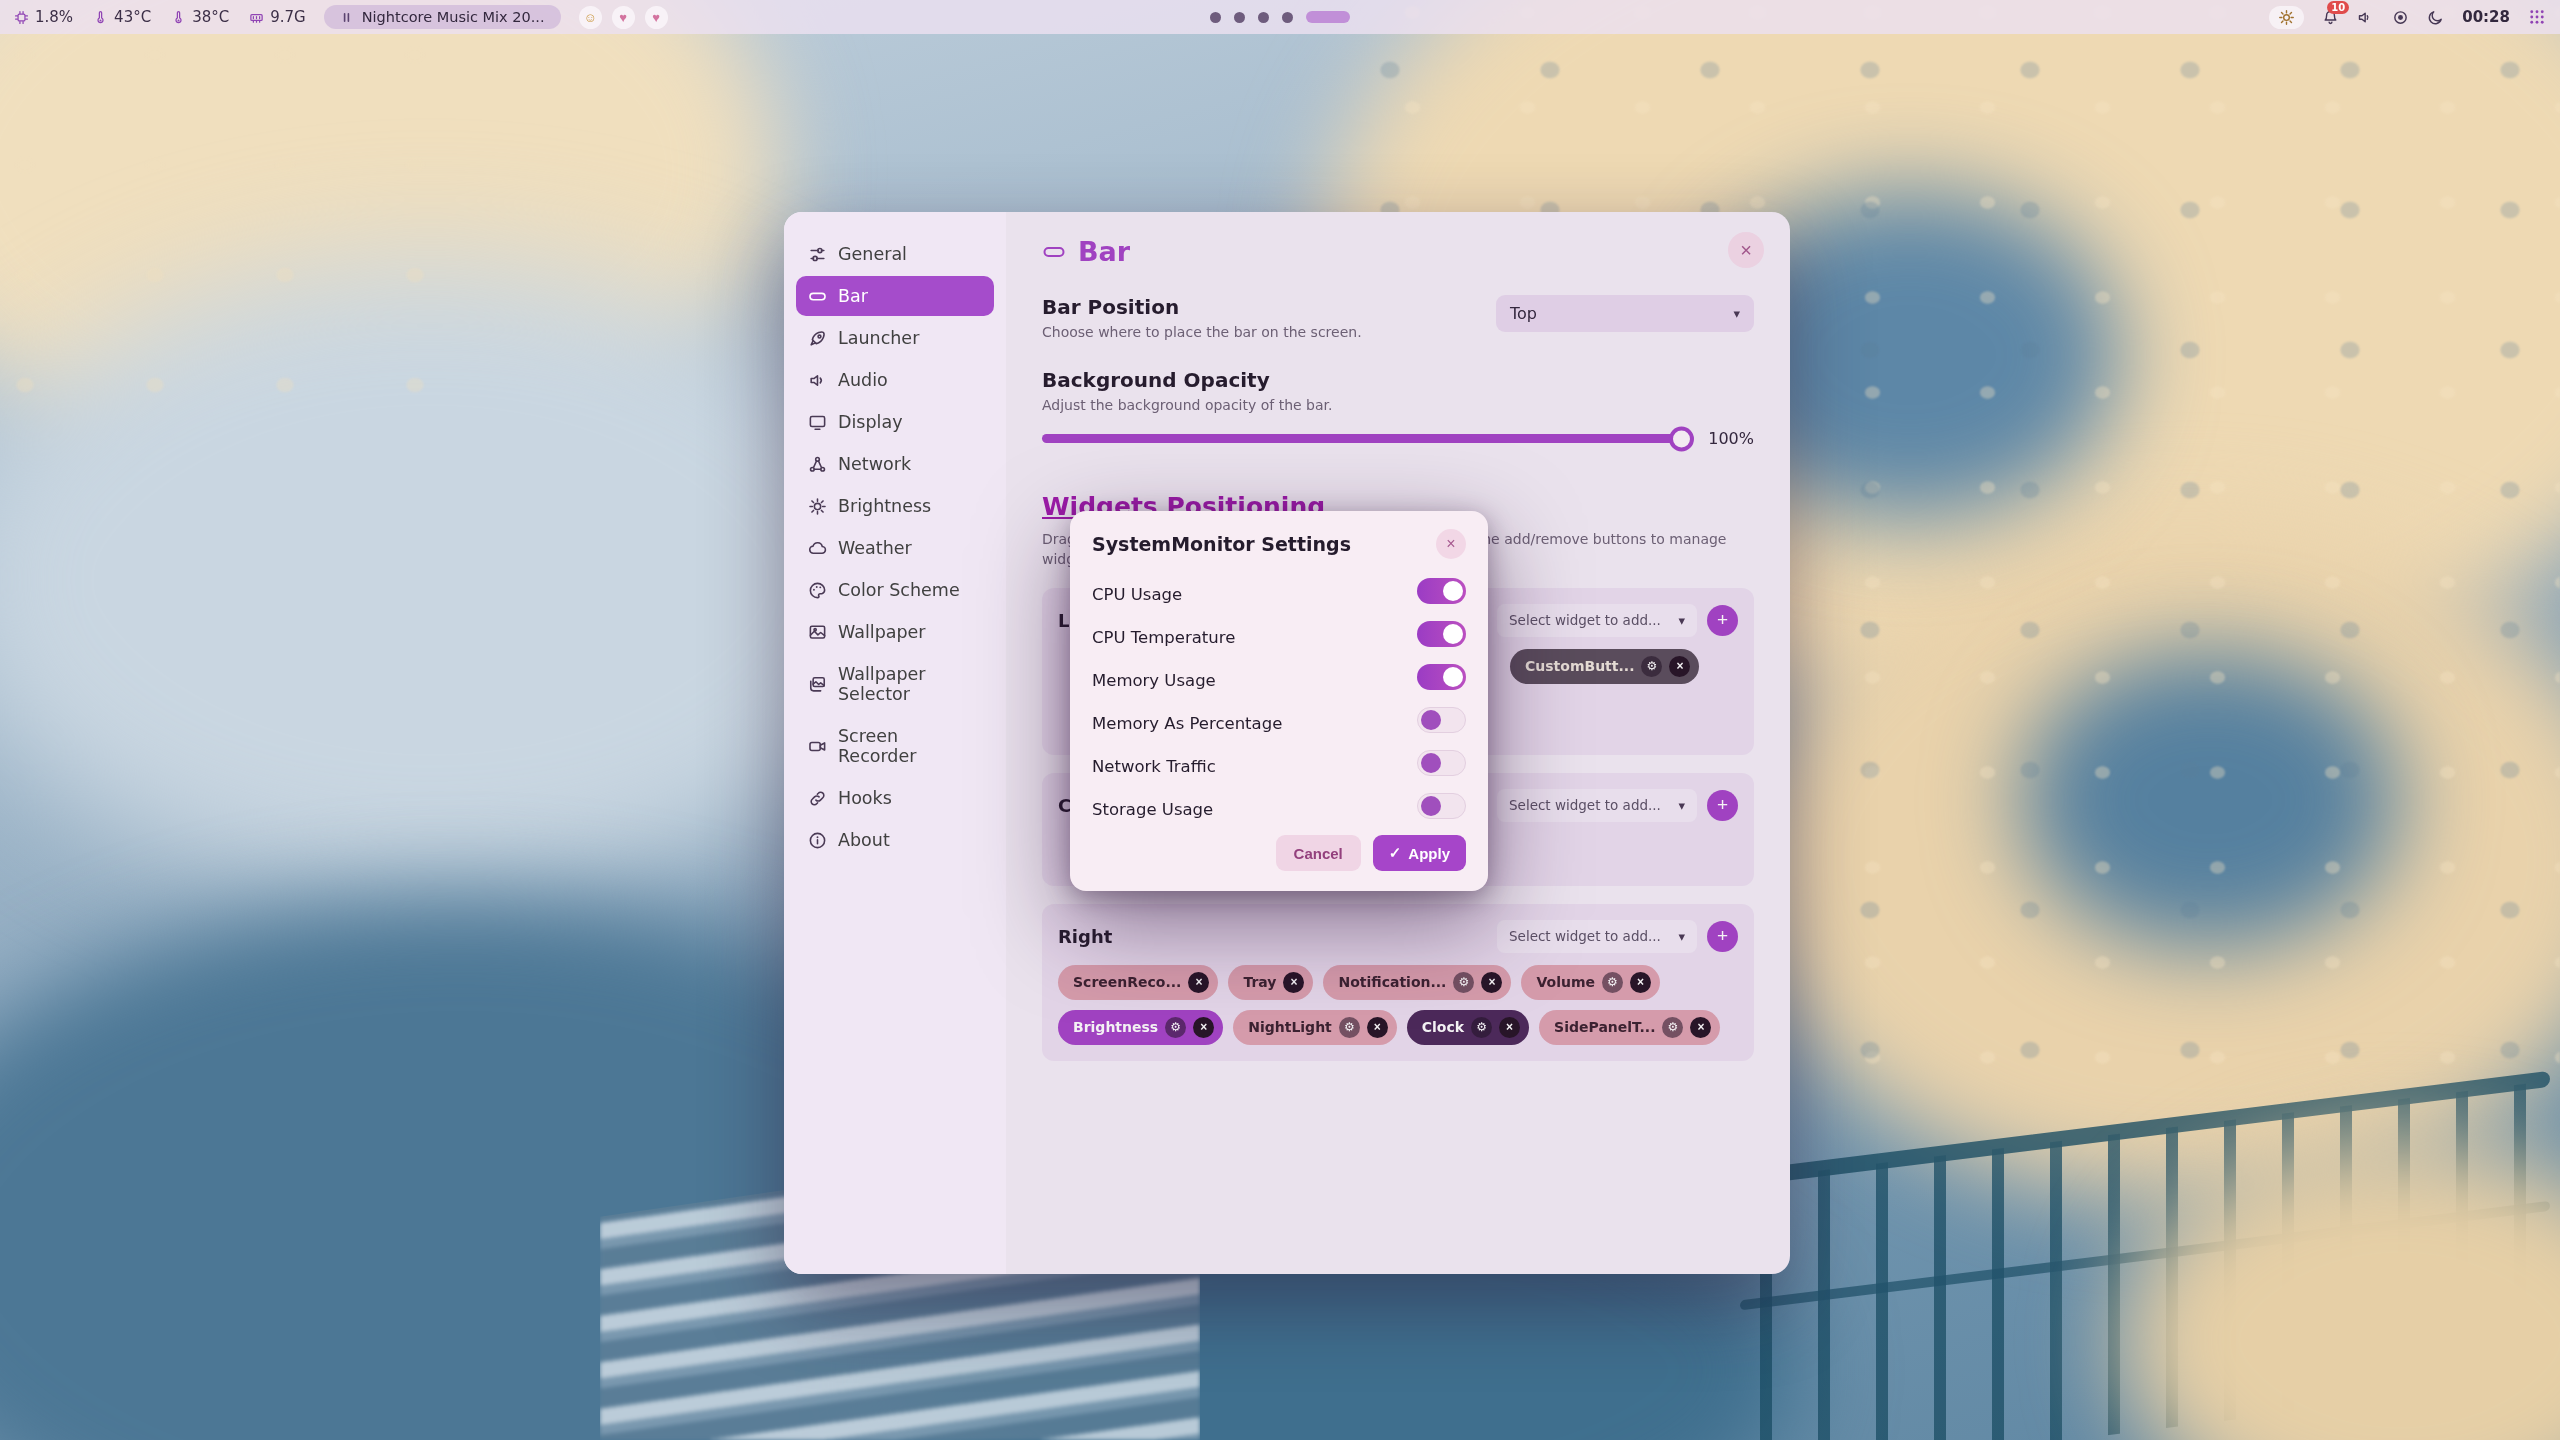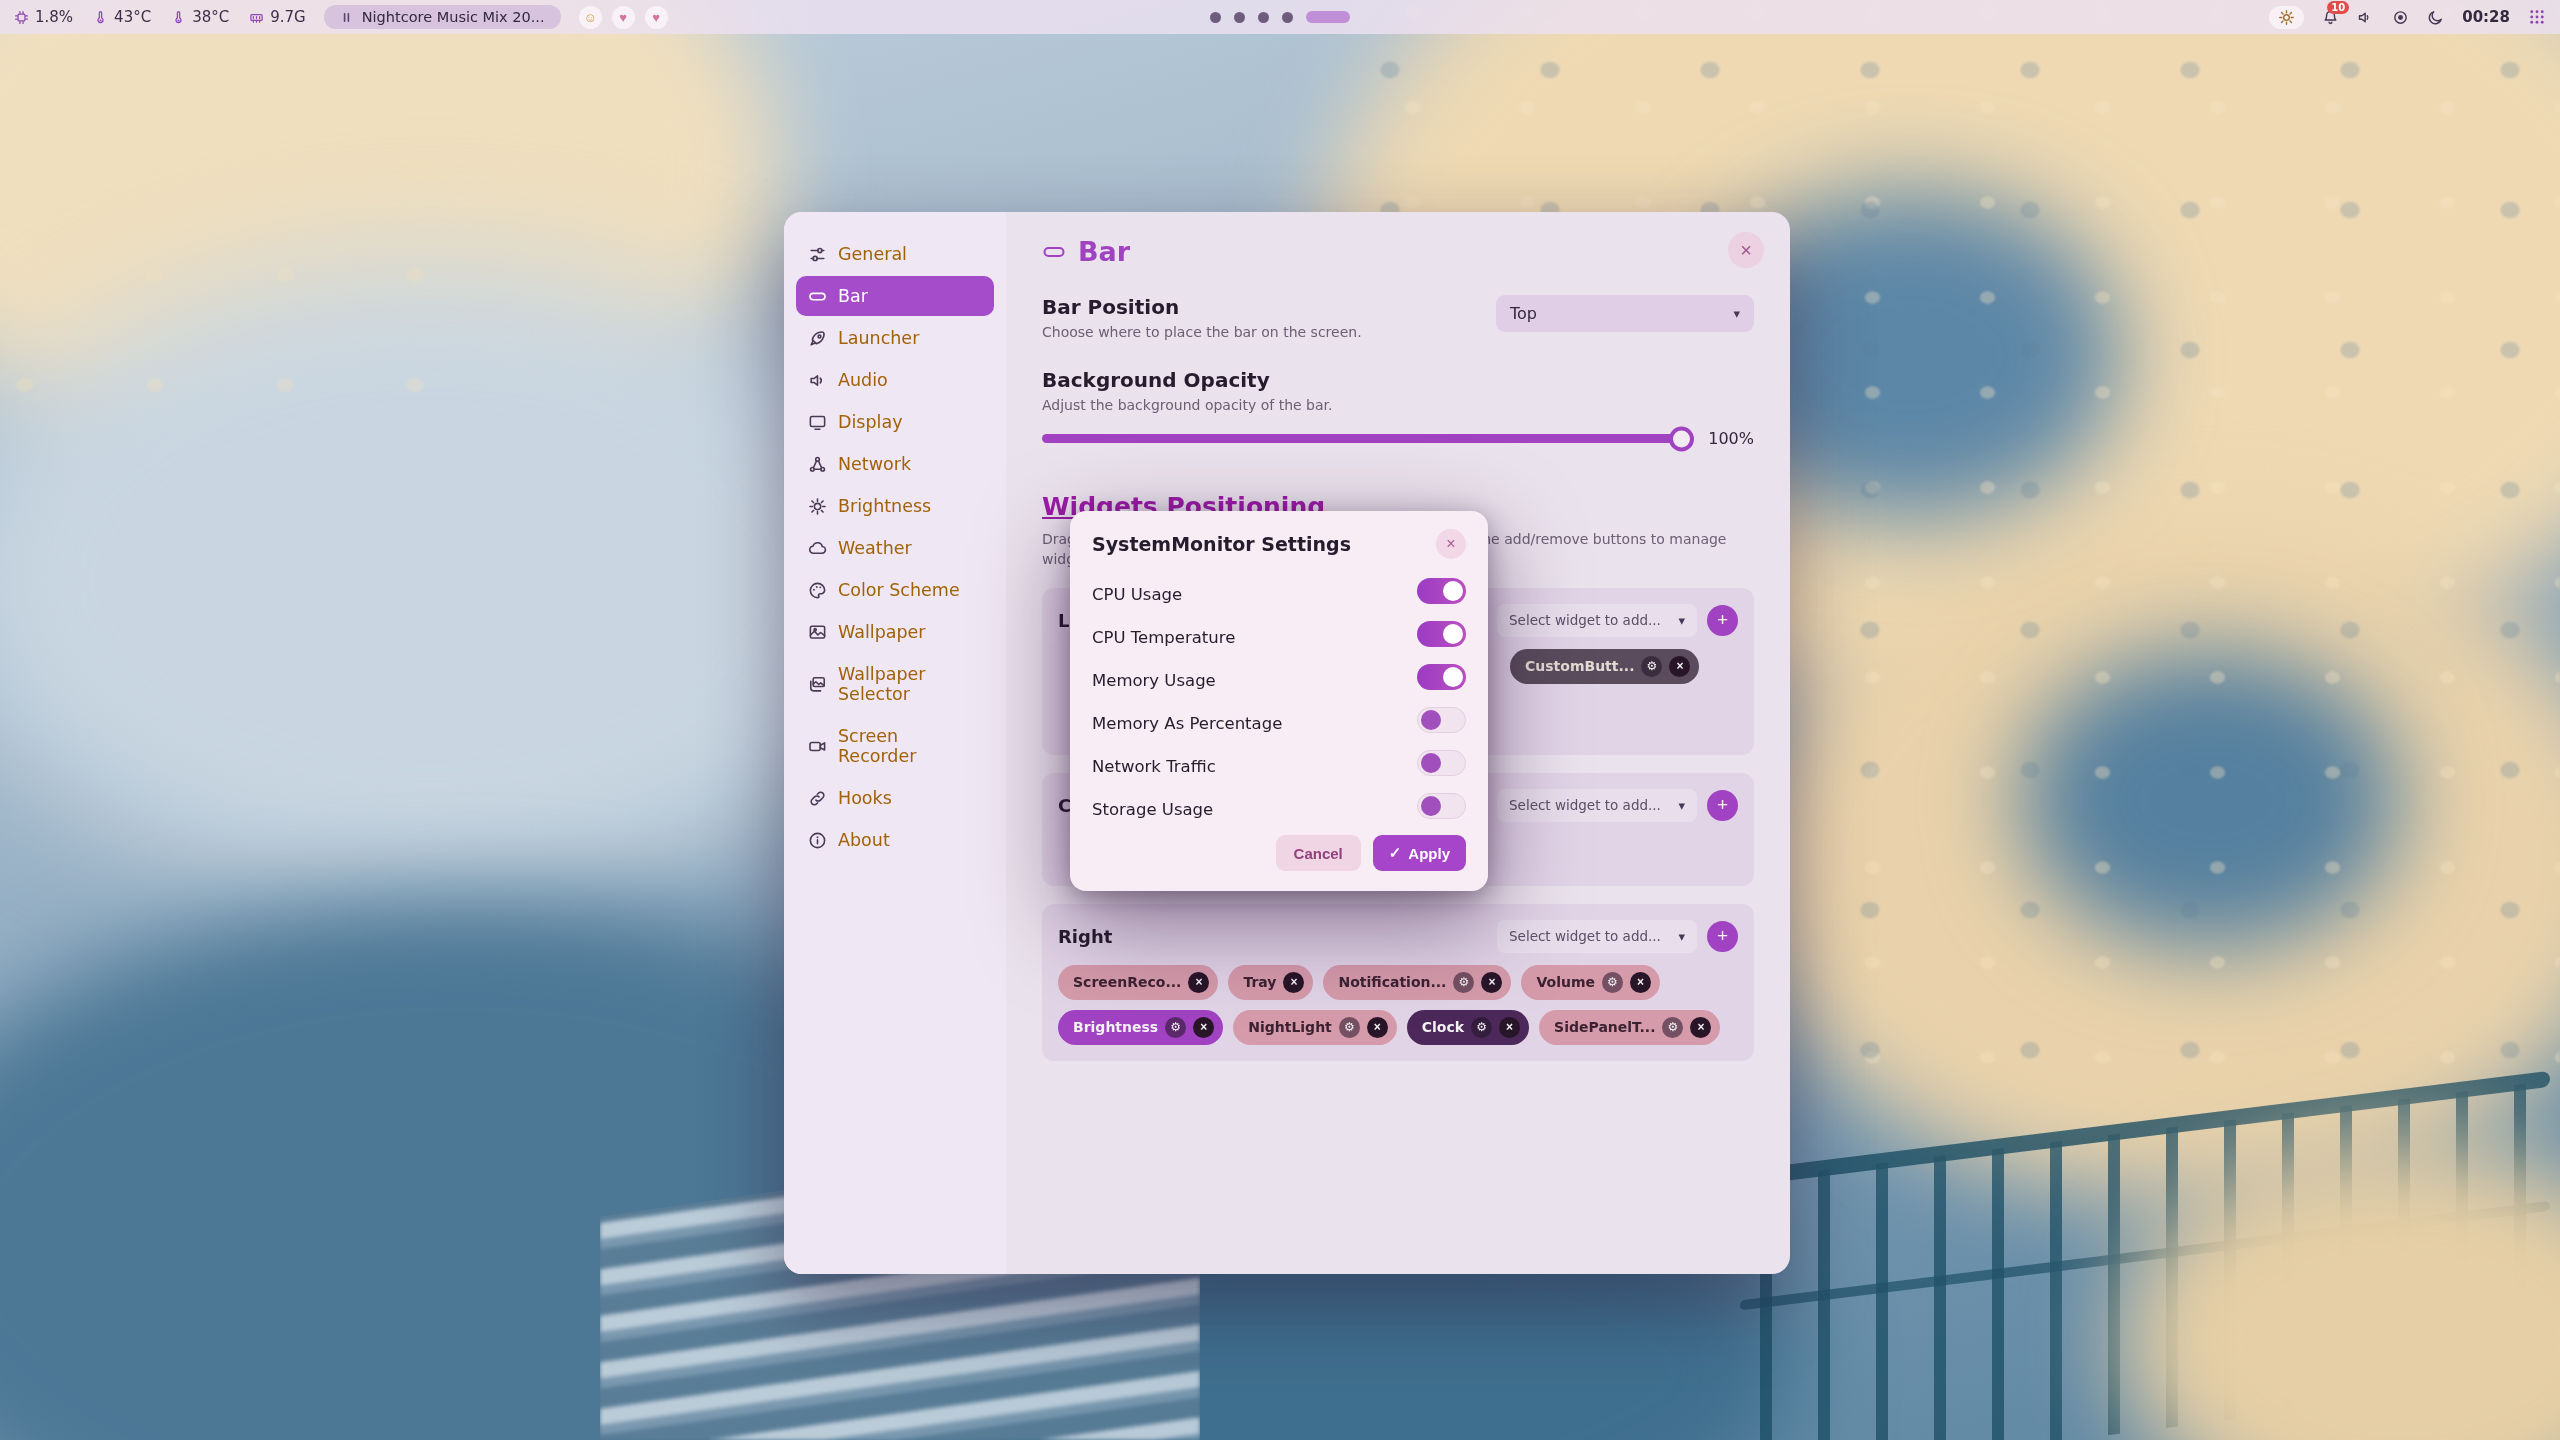--- a/index.html
+++ b/index.html
@@ -54,21 +54,21 @@
     border-radius:999px;padding:1px 4px;min-width:10px;text-align:center;}
   .tb-clock{font-size:15px;font-weight:600;color:#33283e;cursor:pointer;}
   .tb-grid{color:#9044b4;display:flex;cursor:pointer;}
   .tb-grid .icn{width:18px;height:18px;}
 
   
   .window{position:absolute;left:784px;top:212px;width:1006px;height:1062px;border-radius:18px;overflow:hidden;
     background:#f5eef8;box-shadow:0 30px 80px rgba(40,20,50,0.45);display:flex;z-index:15;}
   .sidebar{width:222px;background:#f0e7f4;padding:22px 12px;box-sizing:border-box;flex:none;}
   .side-item{display:flex;align-items:center;gap:11px;padding:10px 12px;border-radius:10px;font-size:17.5px;
-    color:#a16207;margin-bottom:2px;font-weight:500;cursor:pointer;}
+    color:#404040;margin-bottom:2px;font-weight:500;cursor:pointer;}
   .side-item .icn{width:19px;height:19px;color:#4a3a55;flex:none;}
   .side-item.active{background:#a54ccb;color:#fff;}
   .side-item.active .icn{color:#fff;}
 
   .content{flex:1;padding:24px 36px;position:relative;box-sizing:border-box;overflow:hidden;}
   .content::after{content:"";position:absolute;inset:0;background:rgba(64,34,74,0.06);pointer-events:none;}
   .content-header{display:flex;align-items:center;gap:12px;}
   .content-header .icn{width:24px;height:24px;color:#a645c9;}
   .content-header h1{font-size:27px;color:#a645c9;margin:0;font-weight:bold;}
   .win-close{position:absolute;top:20px;right:26px;width:36px;height:36px;border-radius:50%;background:#f6dceb;

